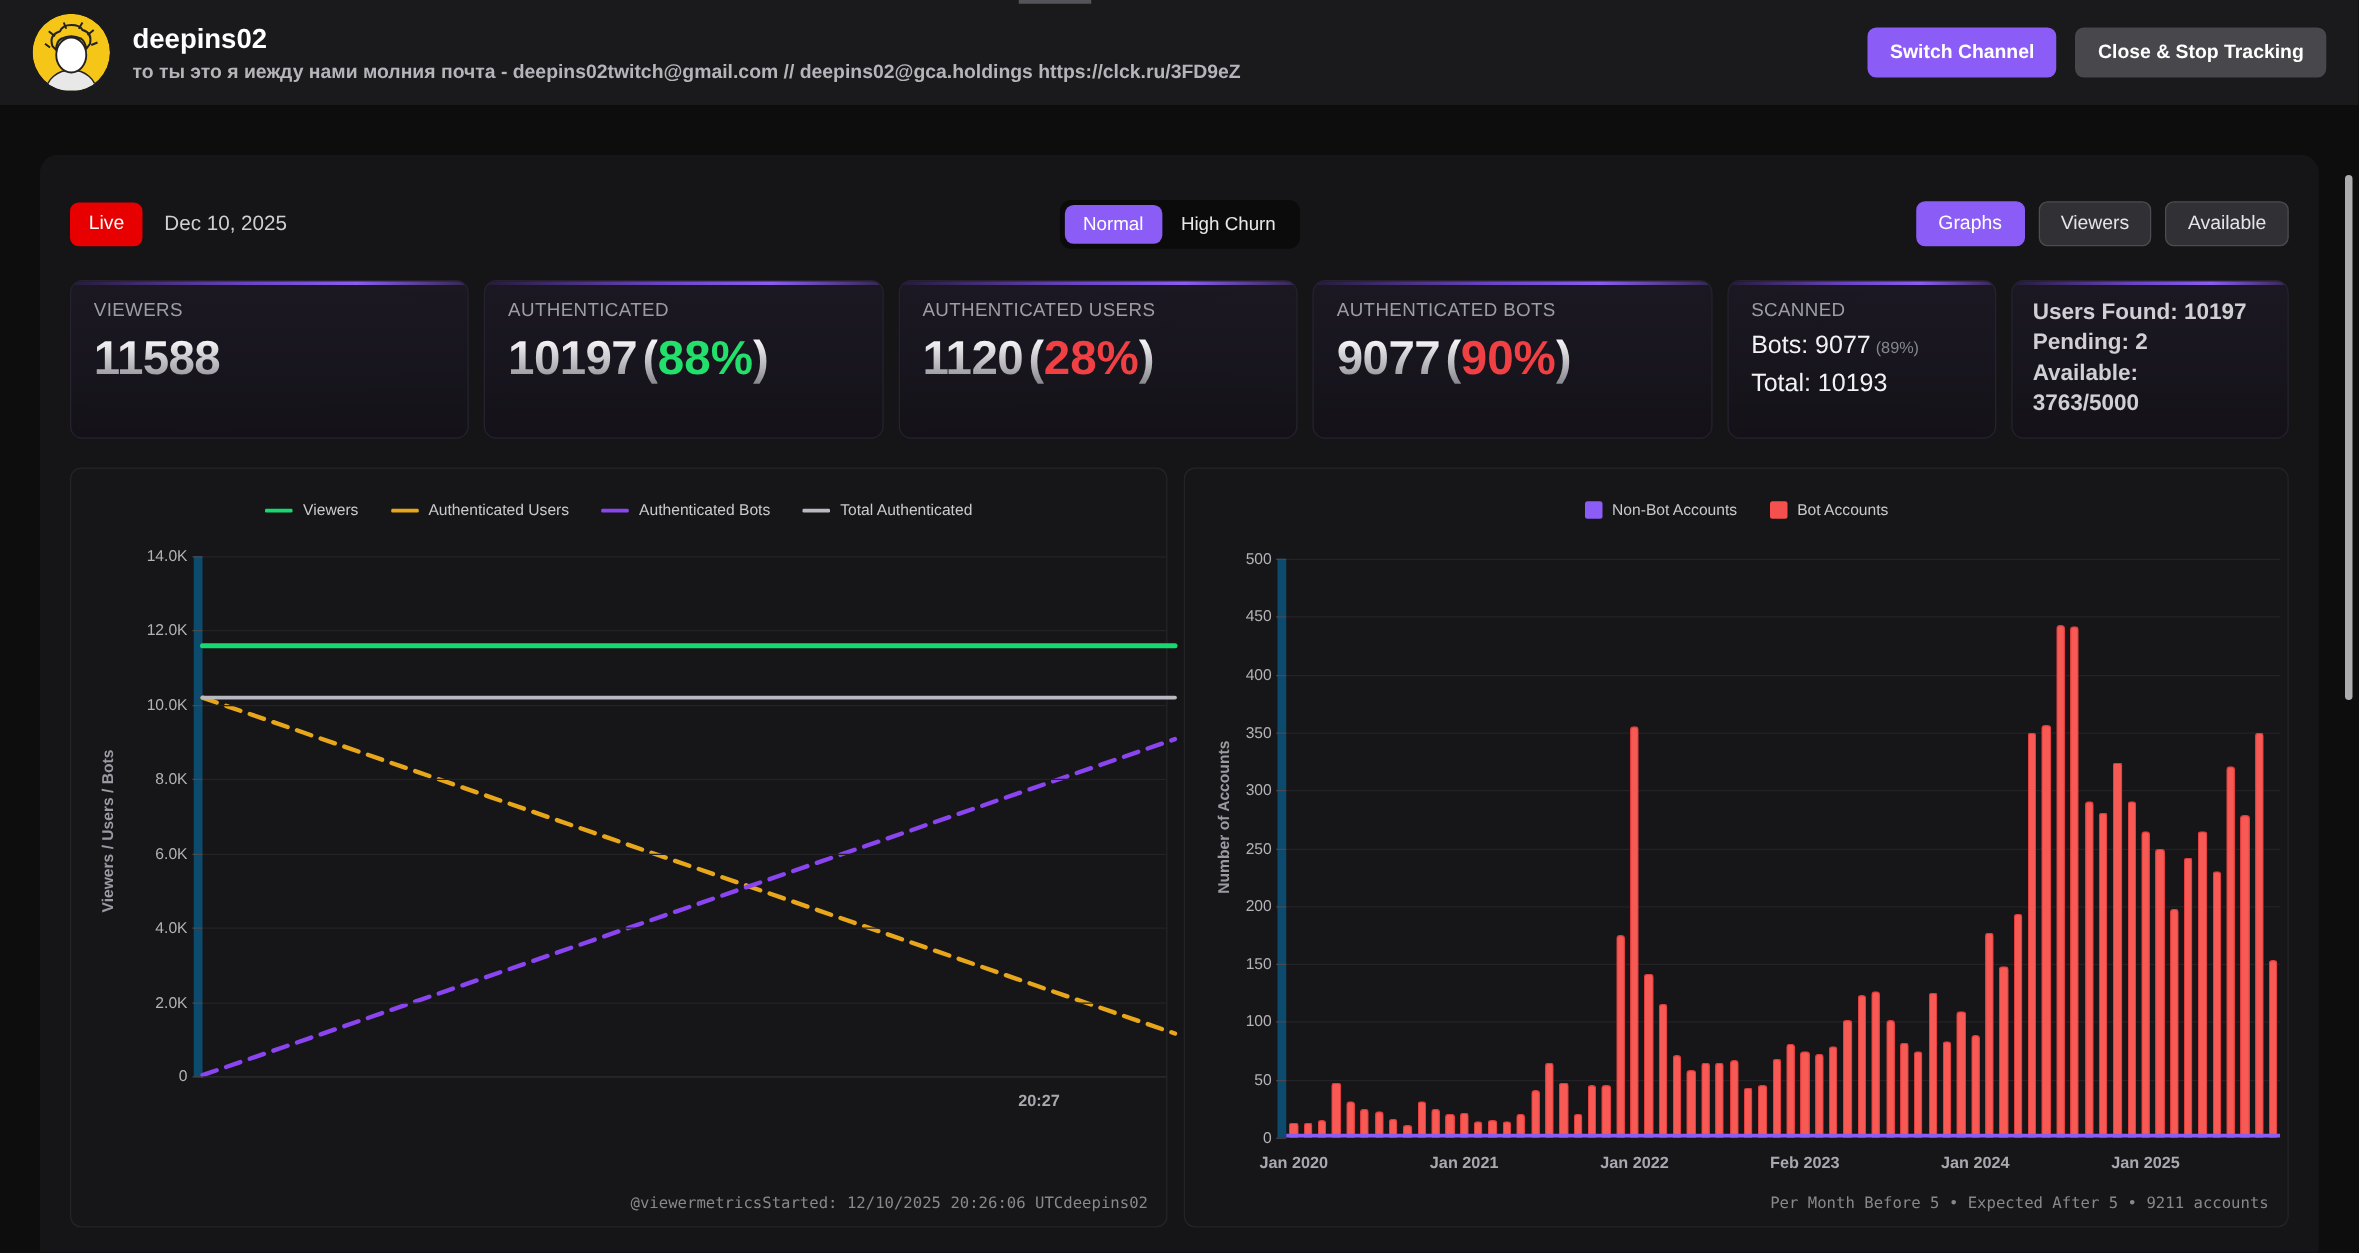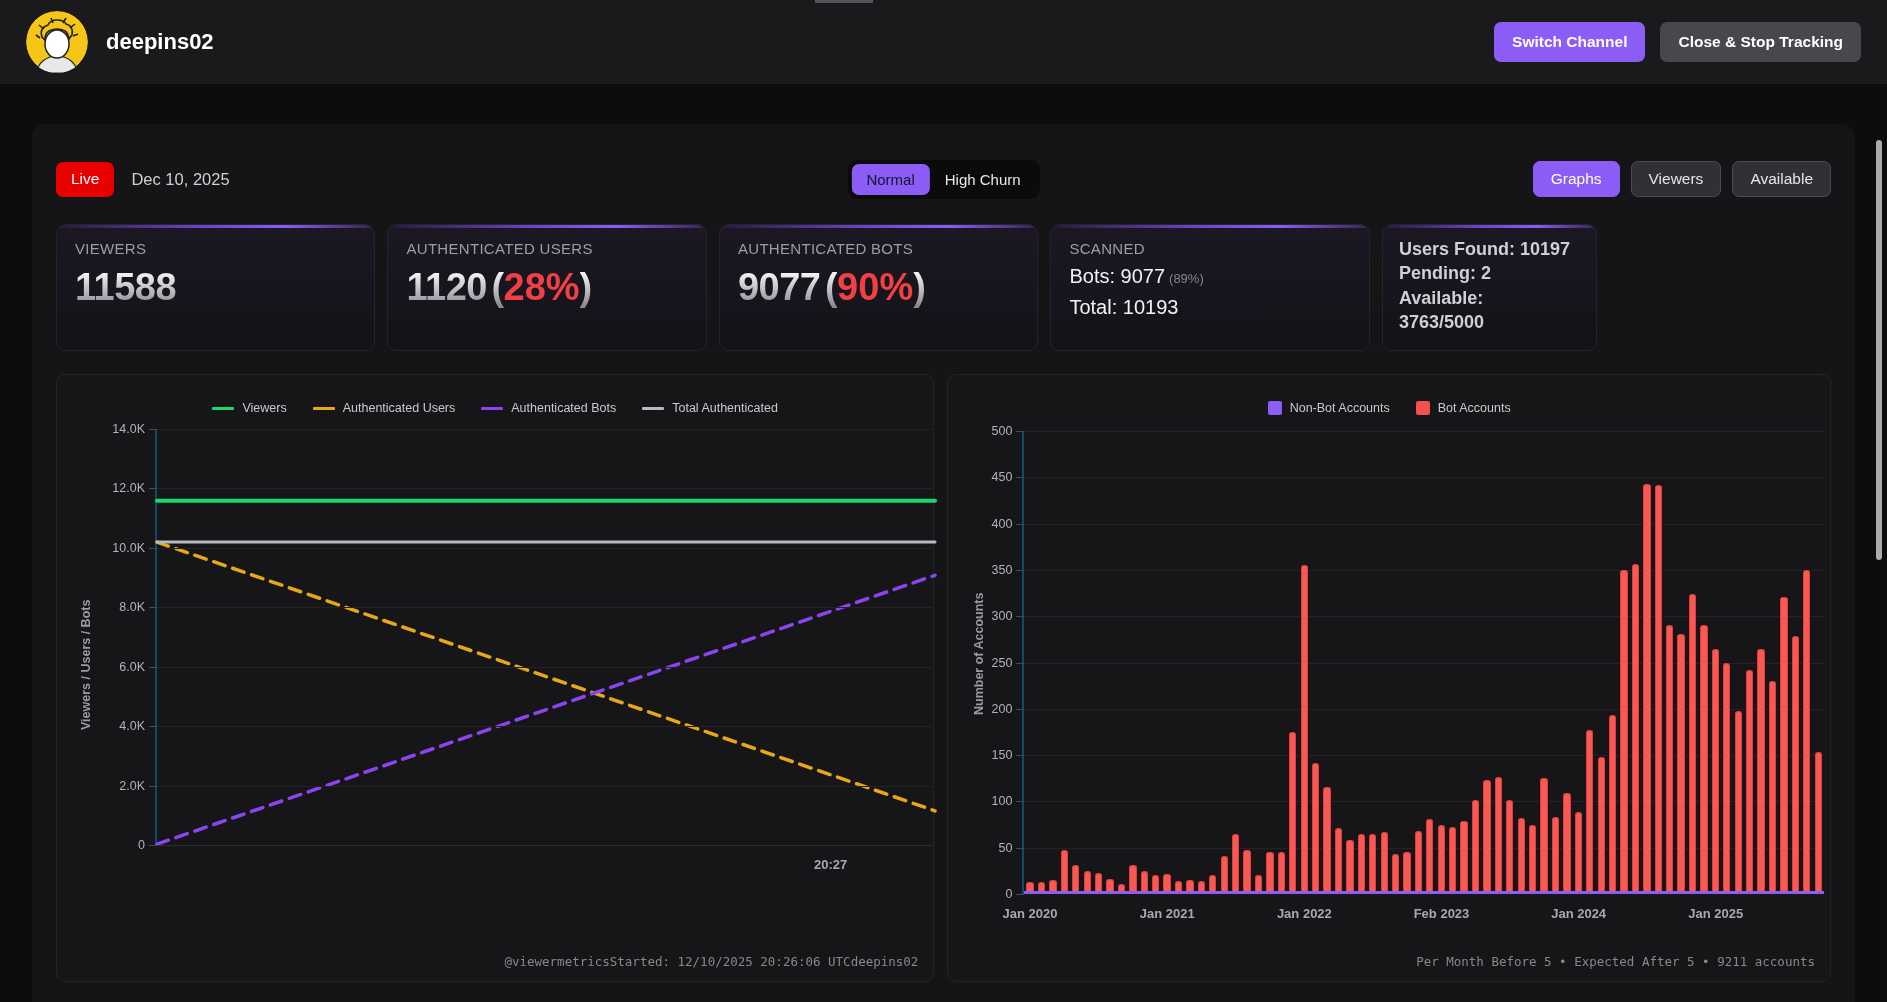--- a/index.html
+++ b/index.html
@@ -29,21 +29,21 @@
     padding:37px 24px 24px; position:relative; }
 
   .controls { display:flex; align-items:center; height:36px; position:relative; }
   .live-badge { background:#e80000; border-radius:7px; padding:0 15px; height:35px;
     display:flex; align-items:center; font-size:15.5px; color:#fff; }
   .date-label { margin-left:17px; font-size:16.5px; color:#cfcfd4; }
   .mode-toggle { position:absolute; left:50%; transform:translateX(-50%); display:flex;
     background:#0b0b0c; border-radius:9px; padding:4px; }
   .mode-btn { border:none; background:transparent; color:#e8e8ea; font-family:inherit;
     font-size:15px; padding:7px 15px; border-radius:7px; cursor:pointer; }
-  .mode-btn.active { background:#8b5cf6; color:#0f172a;text-align:right; }
+  .mode-btn.active { background:#8b5cf6; color:#ffffff;text-align:right; }
   .view-tabs { margin-left:auto; display:flex; gap:11px; }
   .tab-btn { background:#313135; border:1px solid #4c4c52; color:#e4e4e8; border-radius:7px;
     font-family:inherit; font-size:15.5px; padding:8px 17px; cursor:pointer; }
   .tab-btn.active { background:#8b5cf6; border-color:#8b5cf6; color:#fff; font-weight:400; }
 
   
   .stats { display:grid; grid-template-columns:1.44fr 1.44fr 1.44fr 1.44fr 0.97fr 1fr;
     gap:12px; margin-top:27px; }
   .stat-card { position:relative; height:127px; border-radius:10px; overflow:hidden;
     background:linear-gradient(180deg,#1b1823,#141218); border:1px solid #262230;
@@ -68,21 +68,21 @@
     border-radius:9px; }
   .legend-row { position:absolute; top:26px; left:0; right:0; display:flex;
     justify-content:center; gap:26px; z-index:4; }
   .legend-item { display:flex; align-items:center; gap:8px; font-size:12.5px; color:#c9c9ce; cursor:pointer; }
   .legend-line-swatch { width:22px; height:3px; border-radius:1px; }
   .legend-sq-swatch { width:14px; height:14px; border-radius:2px; }
 
   .ylabel { position:absolute; font-size:12.5px; font-weight:700; color:#9a9aa2;
     white-space:nowrap; transform:rotate(-90deg); transform-origin:left top; z-index:3; }
 
-  .plot { position:absolute; border-left:2px solid #0c4a6e; }
+  .plot { position:absolute; border-left:7px solid #0c4a6e;margin-top:16px; }
   .hgrid { position:absolute; left:0; right:0; height:1px; background:#232327; }
   .hgrid.zero { background:#2e2e32; }
   .tickmark { position:absolute; left:-8px; width:8px; height:1px; background:#4a4a4f; }
   .ytick { position:absolute; right:100%; margin-right:12px; transform:translateY(-50%);
     font-size:12.5px; color:#b2b2b8; white-space:nowrap; }
   .xtick { position:absolute; top:100%; margin-top:12px; transform:translateX(-50%);
     font-size:13px; color:#a8a8af; white-space:nowrap;font-weight:bold; }
 
   .line-svg { position:absolute; inset:0; overflow:visible; }
 
@@ -106,20 +106,21 @@
     <svg width="62" height="62" viewBox="0 0 62 62">
       <circle cx="31" cy="31" r="31" fill="#f5c518"></circle>
       <path d="M11 62 a20 17 0 0 1 40 0 Z" fill="#e8e8e8" stroke="#222" stroke-width="1.2"></path>
       <ellipse cx="31" cy="33" rx="12" ry="14" fill="#fff" stroke="#222" stroke-width="1.5"></ellipse>
       <path d="M16 26 q-3 -9 6 -12 q2 -5 9 -5 q7 0 9 4 q8 2 6 11 l-3 4 q-1 -6 -4 -8 q-8 -4 -16 0 q-4 2 -4 9 Z" fill="#f5c518" stroke="#222" stroke-width="1.6"></path>
       <path d="M14 27 l-4 -3 M18 18 l-5 -4 M27 12 l-2 -5 M37 12 l3 -5 M44 17 l5 -4 M47 25 l5 -2" stroke="#222" stroke-width="1.6" fill="none"></path>
     </svg>
   </div>
   <div class="header-text">
     <div class="app-title">deepins02</div>
+    <div class="app-subtitle">то ты это я иежду нами молния почта - deepins02twitch@gmail.com // deepins02@gca.holdings https://clck.ru/3FD9eZ</div>
   </div>
   <div class="header-actions">
     <button class="btn btn-purple">Switch Channel</button>
     <button class="btn btn-gray">Close &amp; Stop Tracking</button>
   </div>
 </div>
 
 <div class="scroll-thumb"></div>
 
 <div class="panel">
@@ -136,20 +137,27 @@
       <button class="tab-btn">Viewers</button>
       <button class="tab-btn">Available</button>
     </div>
   </div>
 
   <div class="stats">
     <div class="stat-card">
       <div class="stat-label">VIEWERS</div>
       <div class="stat-value-row">
         <span class="silver">11588</span>
+      </div>
+    </div>
+    <div class="stat-card">
+      <div class="stat-label">AUTHENTICATED</div>
+      <div class="stat-value-row">
+        <span class="silver">10197</span>
+        <span class="silver"> </span><span class="silver">(</span><span class="pct-green">88%</span><span class="silver">)</span>
       </div>
     </div>
     <div class="stat-card">
       <div class="stat-label">AUTHENTICATED USERS</div>
       <div class="stat-value-row">
         <span class="silver">1120</span>
         <span class="silver"> </span><span class="silver">(</span><span class="pct-red">28%</span><span class="silver">)</span>
       </div>
     </div>
     <div class="stat-card">

